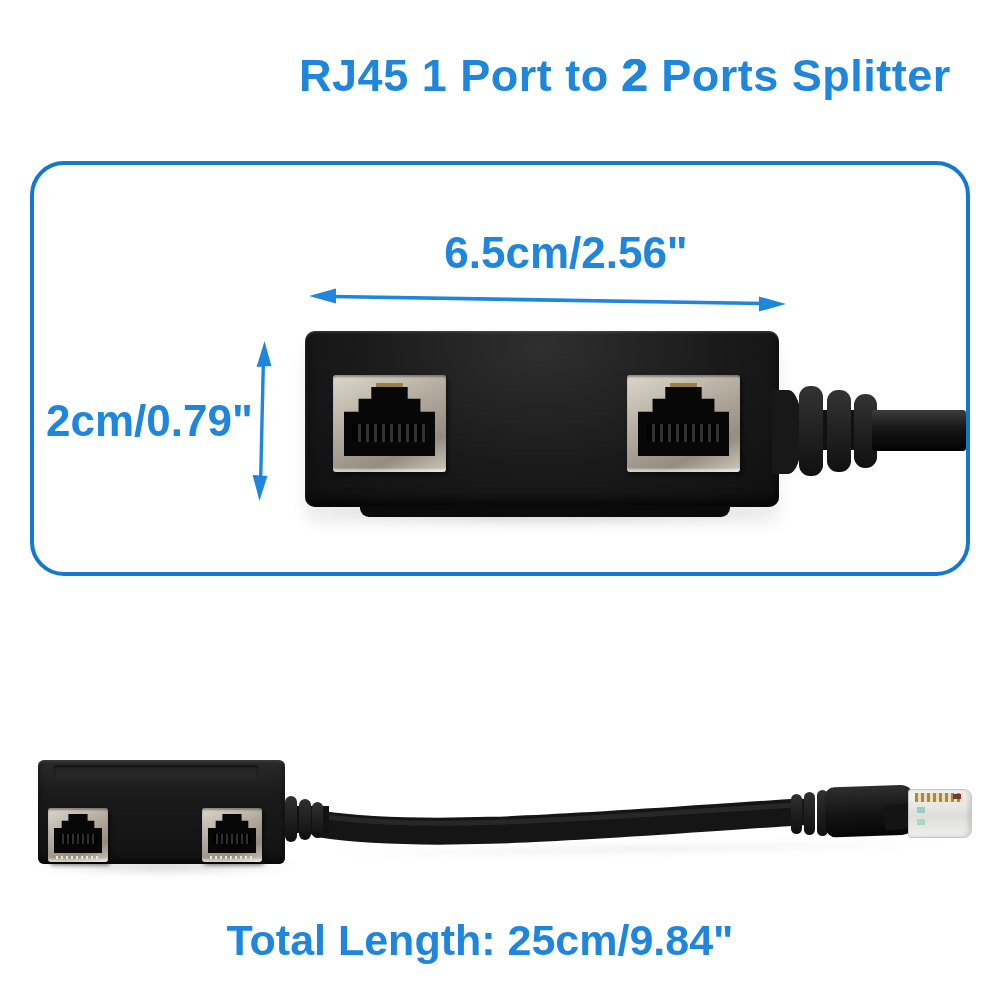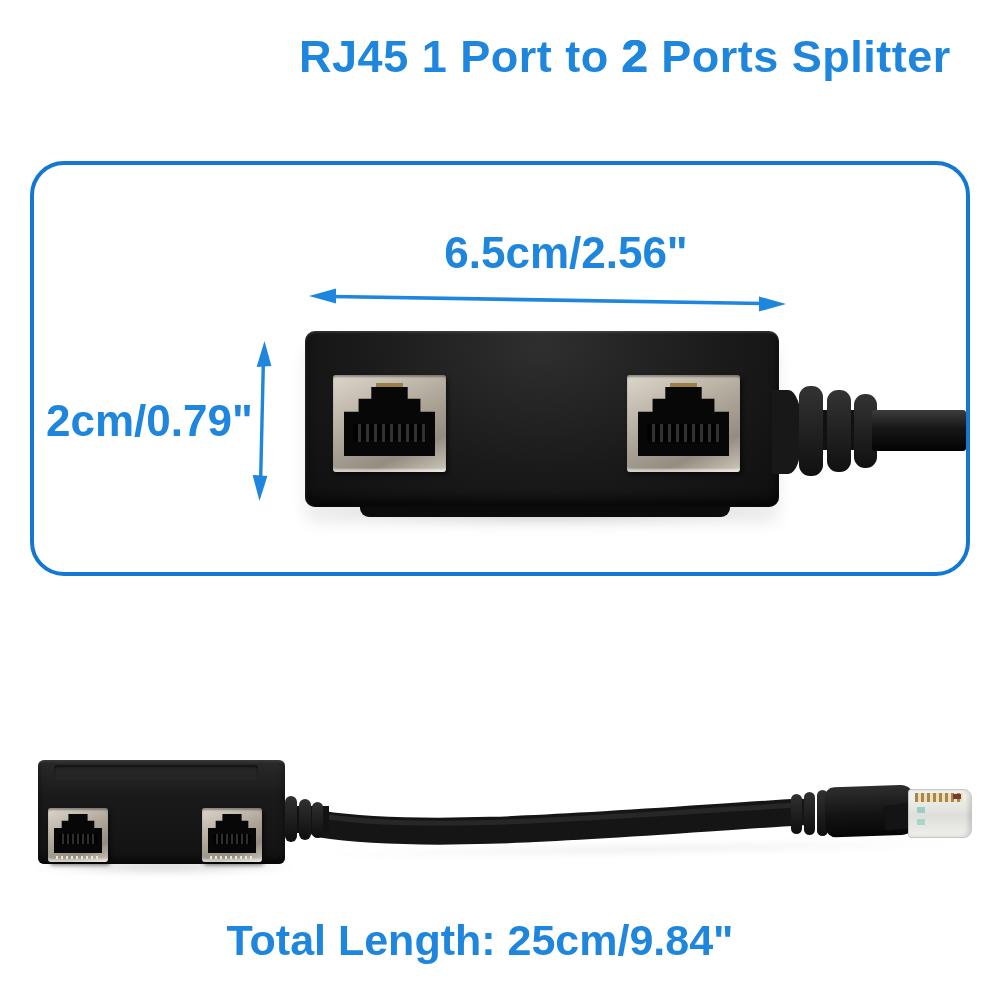--- a/index.html
+++ b/index.html
@@ -1,21 +1,21 @@
 <!DOCTYPE html>
 <html><head>
 <meta charset="utf-8">
 <style>
   html,body{margin:0;padding:0;background:#fff;}
   .stage{position:relative;width:1000px;height:1000px;background:#ffffff;overflow:hidden;
          font-family:"Liberation Sans",sans-serif;}
 
   
   .blue-text{color:#1e86dc;font-weight:700;position:absolute;white-space:nowrap;}
-  .page-title{left:250px;width:750px;top:28px;font-size:45px;text-align:center;letter-spacing:.5px;}
+  .page-title{left:250px;width:750px;top:47px;font-size:45px;text-align:center;letter-spacing:.5px;}
   .title-em{font-weight:900;font-size:47px;text-shadow:.6px 0 0 #1e86dc,-.6px 0 0 #1e86dc;}
   .width-label{left:340px;width:452px;top:228px;font-size:44px;text-align:center;}
   .height-label{left:46px;top:396px;font-size:44px;}
   .total-label{left:0;width:960px;top:916px;font-size:43px;text-align:center;}
 
   
   .dim-box{position:absolute;left:30px;top:161px;width:932px;height:407px;
            border:4px solid #1477d2;border-radius:34px;background:transparent;}
 
   .arrows{position:absolute;left:0;top:0;width:1000px;height:1000px;pointer-events:none;}

